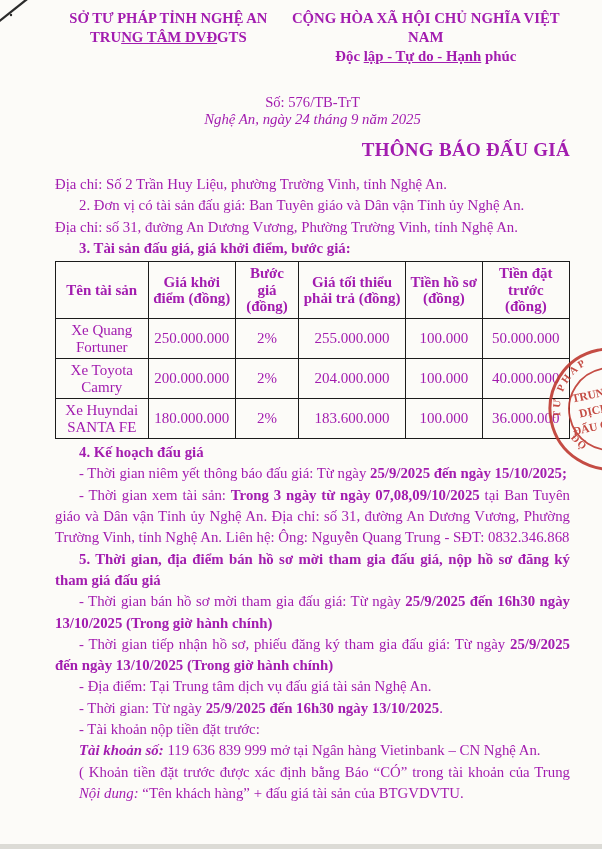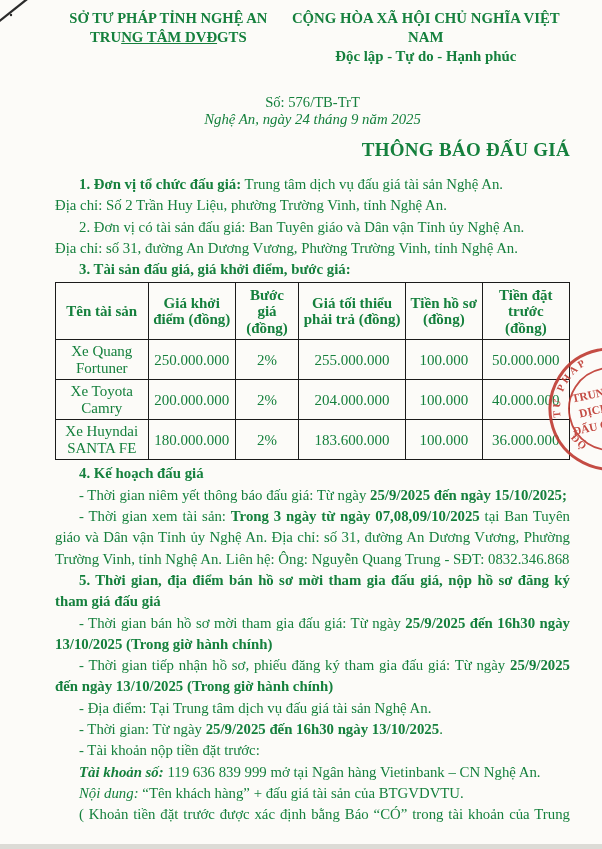--- a/index.html
+++ b/index.html
@@ -1,21 +1,21 @@
 <!DOCTYPE html>
 <html><head>
 <meta charset="utf-8">
 <style>
   html,body{margin:0;padding:0;background:#ffffff;}
   .page{
     position:relative; width:602px; height:849px; overflow:hidden;
     background:#fcfbf8; box-sizing:border-box;
     padding:9px 32px 0 55px;
     font-family:"Liberation Serif","DejaVu Serif",serif;
-    color:#15803d;
+    color:#a21caf;
   }
   .hdr{display:flex; text-align:center;}
   .hdr-left{flex:0 0 44%;}
   .hdr-right{flex:0 0 56%;}
   .hl1{font-size:14.6px; font-weight:600; line-height:19px;}
   .hl2{font-size:14.8px; font-weight:bold; line-height:19px;}
   .numrow{display:flex; margin-top:28px;flex-direction:column;}
   .numrow .cell-l{flex:0 0 44%; text-align:center; font-size:14.6px;}
   .numrow .cell-r{flex:0 0 56%; text-align:center; font-size:14.8px; font-style:italic;}
   .doc-title{margin-top:11px; text-align:right; font-weight:bold; font-size:19px; letter-spacing:.3px;}
@@ -48,33 +48,32 @@
     <circle cx="11" cy="15" r="1.2" fill="#2b2b2b"></circle>
   </svg>
 
   <div class="hdr">
     <div class="hdr-left">
       <div class="hl1">SỞ TƯ PHÁP TỈNH NGHỆ AN</div>
       <div class="hl2"><span>TRU</span><span style="text-decoration: underline;">NG TÂM DVĐ</span><span>GTS</span></div>
     </div>
     <div class="hdr-right">
       <div class="hl2">CỘNG HÒA XÃ HỘI CHỦ NGHĨA VIỆT NAM</div>
-      <div class="hl2"><span>Độc </span><span style="">lập - Tự do - Hạnh</span><span> phúc</span></div>
+      <div class="hl2"><span>Độc </span><span style="text-decoration: underline;">lập - Tự do - Hạnh</span><span> phúc</span></div>
     </div>
   </div>
 
   <div class="numrow">
     <div class="cell-l">Số: 576/TB-TrT</div>
     <div class="cell-r">Nghệ An, ngày 24 tháng 9 năm 2025</div>
   </div>
 
   <div class="doc-title">THÔNG BÁO ĐẤU GIÁ</div>
 
   <div class="content-block">
-    <p class="para indent just"><span style="font-weight: bold;">1. Đơn vị tổ chức đấu giá:</span><span> Trung tâm dịch vụ đấu giá tài sản Nghệ An.</span></p>
     <p class="para just"><span>Địa chỉ: Số 2 Trần Huy Liệu, phường Trường Vinh, tỉnh Nghệ An.</span></p>
     <p class="para indent just"><span style="font-weight: normal;">2. Đơn vị có tài sản đấu giá:</span><span> Ban Tuyên giáo và Dân vận Tỉnh ủy Nghệ An.</span></p>
     <p class="para just"><span>Địa chỉ: số 31, đường An Dương Vương, Phường Trường Vinh, tỉnh Nghệ An.</span></p>
     <p class="para indent"><span style="font-weight: bold;">3. Tài sản đấu giá, giá khởi điểm, bước giá:</span></p>
 
     <table class="assets">
       <colgroup>
         <col style="width:18%">
           <col style="width:17%">
           <col style="width:12.3%">
@@ -123,22 +122,22 @@
     <p class="para indent"><span style="font-weight: bold;">4. Kế hoạch đấu giá</span></p>
     <p class="para indent just"><span>- Thời gian niêm yết thông báo đấu giá: Từ ngày </span><span style="font-weight: bold; margin-top: 44px;">25/9/2025 đến ngày 15/10/2025;</span></p>
     <p class="para indent just"><span>- Thời gian xem tài sản: </span><span style="font-weight: bold;">Trong 3 ngày từ ngày 07,08,09/10/2025</span><span> tại Ban Tuyên giáo và Dân vận Tỉnh ủy Nghệ An. Địa chỉ: số 31, đường An Dương Vương, Phường Trường Vinh, tỉnh Nghệ An. Liên hệ: Ông: Nguyễn Quang Trung - SĐT: 0832.346.868</span></p>
     <p class="para indent just"><span style="font-weight: bold;">5. Thời gian, địa điểm bán hồ sơ mời tham gia đấu giá, nộp hồ sơ đăng ký tham giá đấu giá</span></p>
     <p class="para indent just"><span>- Thời gian bán hồ sơ mời tham gia đấu giá: Từ ngày </span><span style="font-weight: bold;">25/9/2025 đến 16h30 ngày 13/10/2025 (Trong giờ hành chính)</span></p>
     <p class="para indent just"><span>- Thời gian tiếp nhận hồ sơ, phiếu đăng ký tham gia đấu giá: Từ ngày </span><span style="font-weight: bold;">25/9/2025 đến ngày 13/10/2025 (Trong giờ hành chính)</span></p>
     <p class="para indent"><span>- Địa điểm: Tại Trung tâm dịch vụ đấu giá tài sản Nghệ An.</span></p>
     <p class="para indent"><span>- Thời gian: Từ ngày </span><span style="font-weight: bold;">25/9/2025 đến 16h30 ngày 13/10/2025</span><span>.</span></p>
     <p class="para indent"><span>- Tài khoản nộp tiền đặt trước:</span></p>
     <p class="para indent"><span style="font-weight: bold; font-style: italic;">Tài khoản số:</span><span> 119 636 839 999 mở tại Ngân hàng Vietinbank – CN Nghệ An.</span></p>
+    <p class="para indent fjust"><span>( Khoản tiền đặt trước được xác định bằng Báo “CÓ” trong tài khoản của Trung</span></p>
     <p class="para indent"><span style="font-style: italic;">Nội dung:</span><span> “Tên khách hàng” + đấu giá tài sản của BTGVDVTU.</span></p>
-    <p class="para indent fjust"><span>( Khoản tiền đặt trước được xác định bằng Báo “CÓ” trong tài khoản của Trung</span></p>
   </div>
 
   <svg class="stamp" width="150" height="150" viewBox="0 0 150 150">
     <g transform="rotate(-12 75 72)" fill="none">
       <circle cx="75" cy="72" r="60" stroke="#bf3a31" stroke-width="3"></circle>
       <circle cx="75" cy="72" r="41" stroke="#bf3a31" stroke-width="1.8"></circle>
       <path id="arcPathTop" d="M 25,72 A 50,50 0 1 1 125,72" fill="none"></path>
       <path id="arcPathBot" d="M 29,88 A 50,50 0 0 0 75,122" fill="none"></path>
       <text font-size="10.5" font-weight="bold" fill="#bf3a31" letter-spacing="2.5">
         <textPath href="#arcPathTop" startOffset="2">TƯ PHÁP</textPath>

